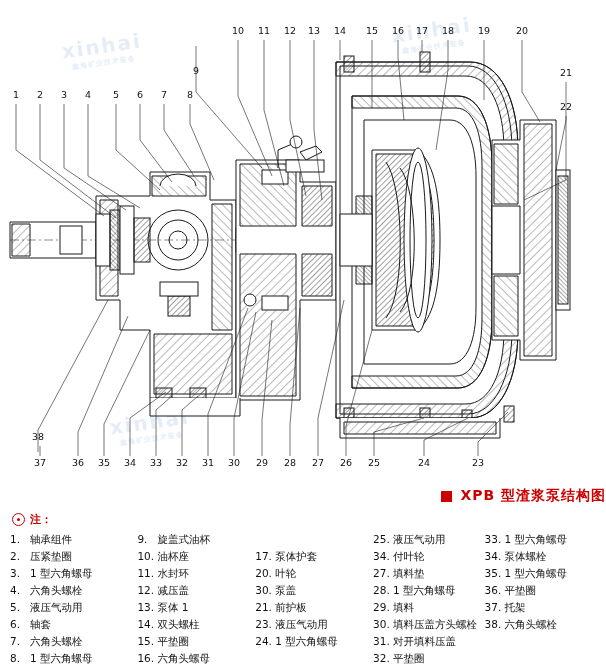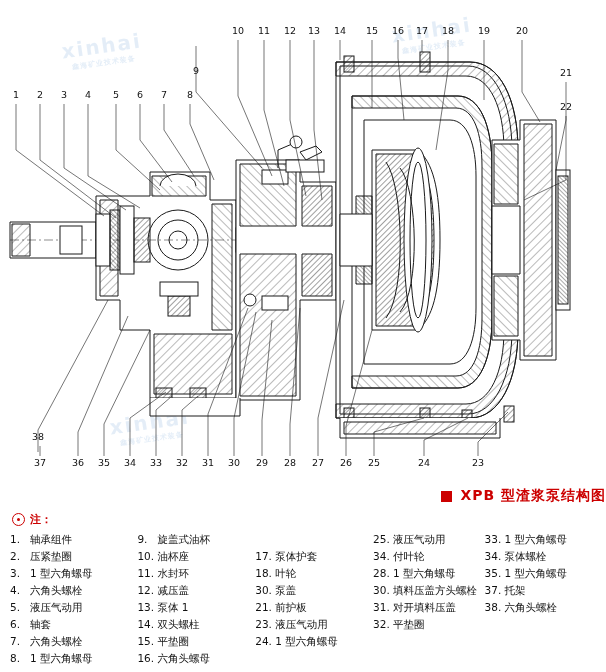--- a/index.html
+++ b/index.html
@@ -366,37 +366,40 @@
         <div class="note-item"><span class="n">10.</span><span>油杯座</span></div>
         <div class="note-item"><span class="n">11.</span><span>水封环</span></div>
         <div class="note-item"><span class="n">12.</span><span>减压盖</span></div>
         <div class="note-item"><span class="n">13.</span><span>泵体 1</span></div>
         <div class="note-item"><span class="n">14.</span><span>双头螺柱</span></div>
         <div class="note-item"><span class="n">15.</span><span>平垫圈</span></div>
         <div class="note-item"><span class="n">16.</span><span>六角头螺母</span></div>
       </div>
       <div class="note-col c3">
         <div class="note-item"><span class="n">17.</span><span>泵体护套</span></div>
-        <div class="note-item"><span class="n">18.</span><span>叶轮</span></div>
+        <div class="note-item"><span class="n">20.</span><span>叶轮</span></div>
         <div class="note-item"><span class="n">30.</span><span>泵盖</span></div>
         <div class="note-item"><span class="n">21.</span><span>前护板</span></div>
         <div class="note-item"><span class="n">23.</span><span>液压气动用</span></div>
         <div class="note-item"><span class="n">24.</span><span>1 型六角螺母</span></div>
       </div>
       <div class="note-col c4">
         <div class="note-item"><span class="n">25.</span><span>液压气动用</span></div>
         <div class="note-item"><span class="n">34.</span><span>付叶轮</span></div>
+        <div class="note-item"><span class="n">27.</span><span>填料垫</span></div>
         <div class="note-item"><span class="n">28.</span><span>1 型六角螺母</span></div>
+        <div class="note-item"><span class="n">29.</span><span>填料</span></div>
         <div class="note-item"><span class="n">30.</span><span>填料压盖方头螺栓</span></div>
         <div class="note-item"><span class="n">31.</span><span>对开填料压盖</span></div>
         <div class="note-item"><span class="n">32.</span><span>平垫圈</span></div>
       </div>
       <div class="note-col c4">
         <div class="note-item"><span class="n">33.</span><span>1 型六角螺母</span></div>
         <div class="note-item"><span class="n">34.</span><span>泵体螺栓</span></div>
         <div class="note-item"><span class="n">35.</span><span>1 型六角螺母</span></div>
+        <div class="note-item"><span class="n">36.</span><span>平垫圈</span></div>
         <div class="note-item"><span class="n">37.</span><span>托架</span></div>
         <div class="note-item"><span class="n">38.</span><span>六角头螺栓</span></div>
       </div>
     </div>
   </div>
 
 </div>
 
 </body></html>

